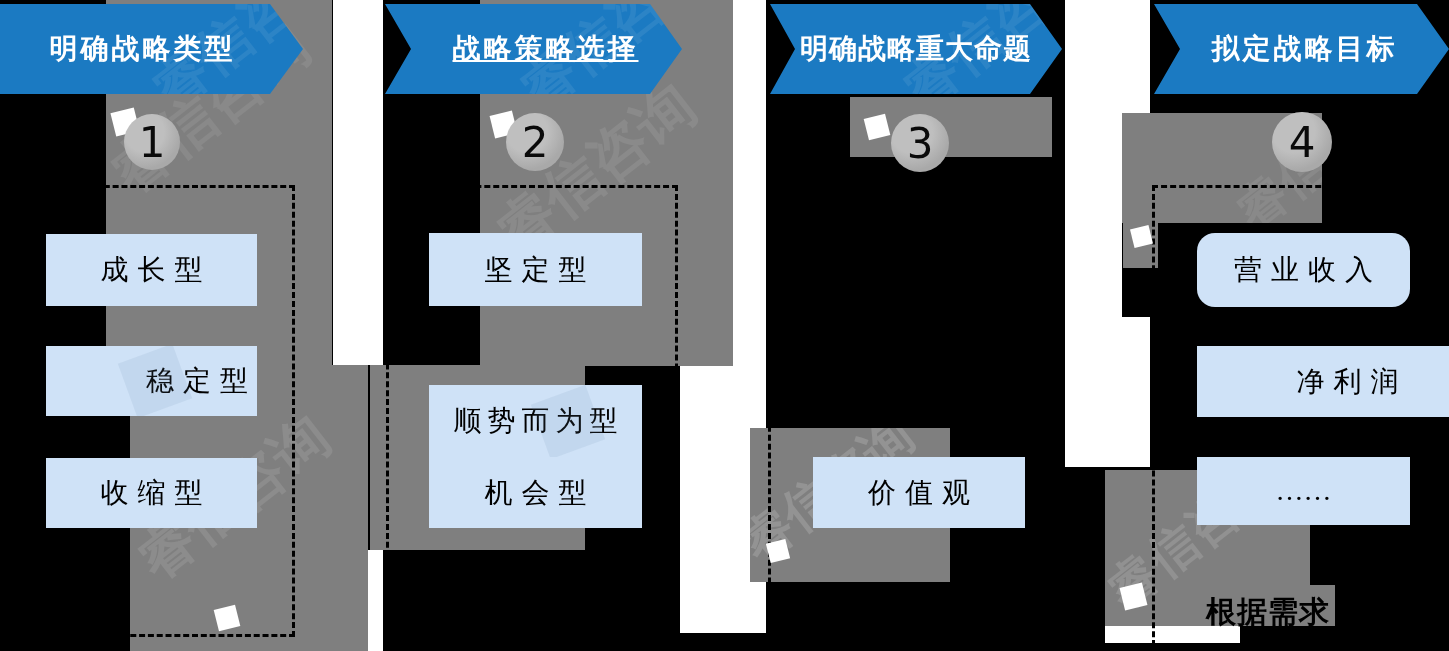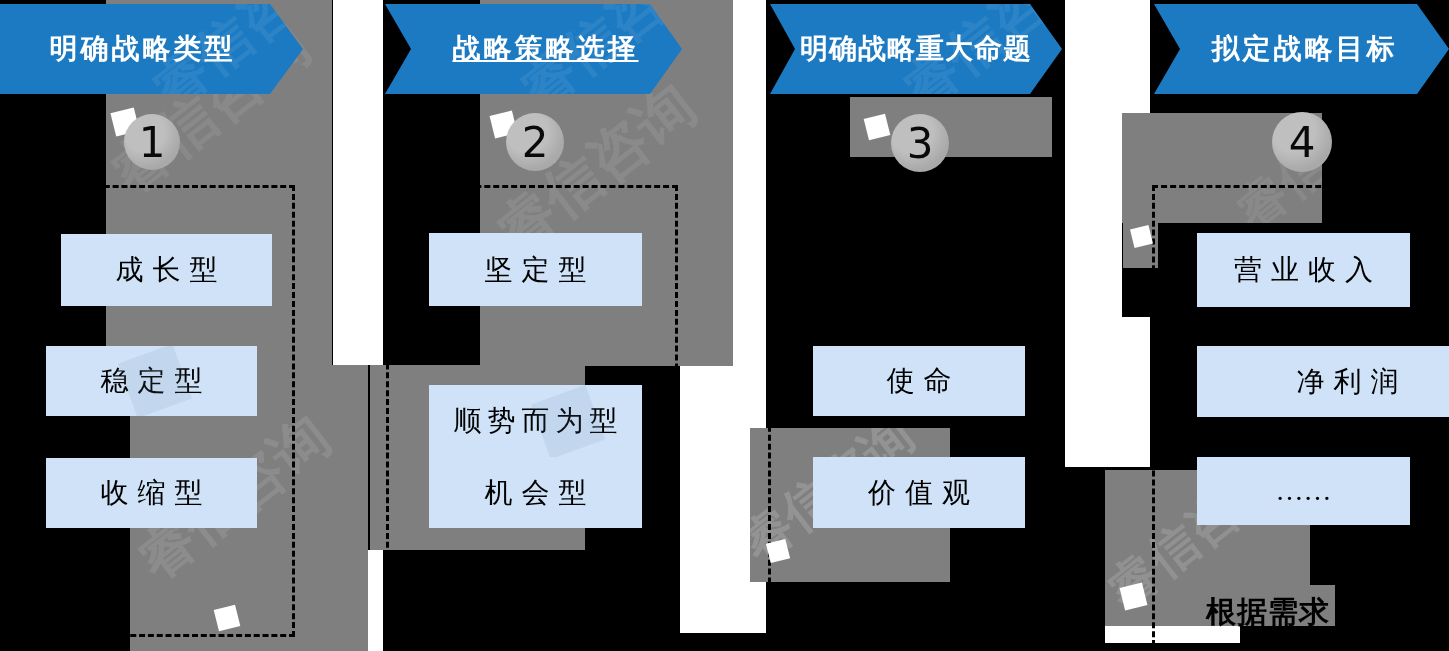--- a/index.html
+++ b/index.html
@@ -133,50 +133,47 @@
     <div class="t" style="letter-spacing:1px;">
         <span>明确战略重大命题</span>
       </div>
   </div>
   <div class="abs arrow" style="left:1154px;width:295px;clip-path:polygon(0 0,263px 0,100% 50%,263px 100%,0 100%,26px 50%);text-decoration:underline;">
     <div class="t" style="transform:translateX(3px);">
         <span>拟定战略目标</span>
       </div>
   </div>
 
-  <div class="abs item-box" style="left:61px;top:234px;width:211px;height:72px;">
+  <div class="abs item-box" style="left:46px;top:234px;width:211px;height:72px;">
     <span>成长型</span>
   </div>
-  <div class="abs item-box" style="left:46px;top:346px;width:211px;height:70px;">
+  <div class="abs item-box" style="left:46px;top:346px;width:211px;height:70px;justify-content:flex-end;">
     <span class="box-ghost" style="left:80px;top:6px;"></span>
     <span>稳定型</span>
   </div>
   <div class="abs item-box" style="left:46px;top:458px;width:211px;height:70px;">
     <span>收缩型</span>
   </div>
 
   <div class="abs item-box" style="left:429px;top:233px;width:213px;height:73px;">
     <span>坚定型</span>
   </div>
   <div class="abs item-box" style="left:429px;top:345px;width:213px;height:72px;letter-spacing:6px;text-indent:6px;margin-top:40px;">
     <span class="box-ghost" style="left:110px;top:8px;"></span>
     <span>顺势而为型</span>
   </div>
   <div class="abs item-box" style="left:429px;top:457px;width:213px;height:71px;">
     <span>机会型</span>
   </div>
 
-  <div class="abs item-box" style="left:813px;top:346px;width:212px;height:70px;">
-    <span>使命</span>
-  </div>
   <div class="abs item-box" style="left:813px;top:457px;width:212px;height:71px;">
     <span>价值观</span>
   </div>
 
-  <div class="abs item-box" style="left:1197px;top:233px;width:213px;height:74px;">
+  <div class="abs item-box" style="left:1197px;top:233px;width:213px;height:74px;border-radius:18px;">
     <span>营业收入</span>
   </div>
   <div class="abs item-box" style="left:1197px;top:346px;width:213px;height:71px;padding-left:44px;">
     <span>净利润</span>
   </div>
   <div class="abs item-box" style="left:1197px;top:457px;width:213px;height:68px;letter-spacing:0;text-indent:0;">
     <span>……</span>
   </div>
 
   <div class="note" style="left:1206px;top:592px;letter-spacing:1px;">根据需求</div>

